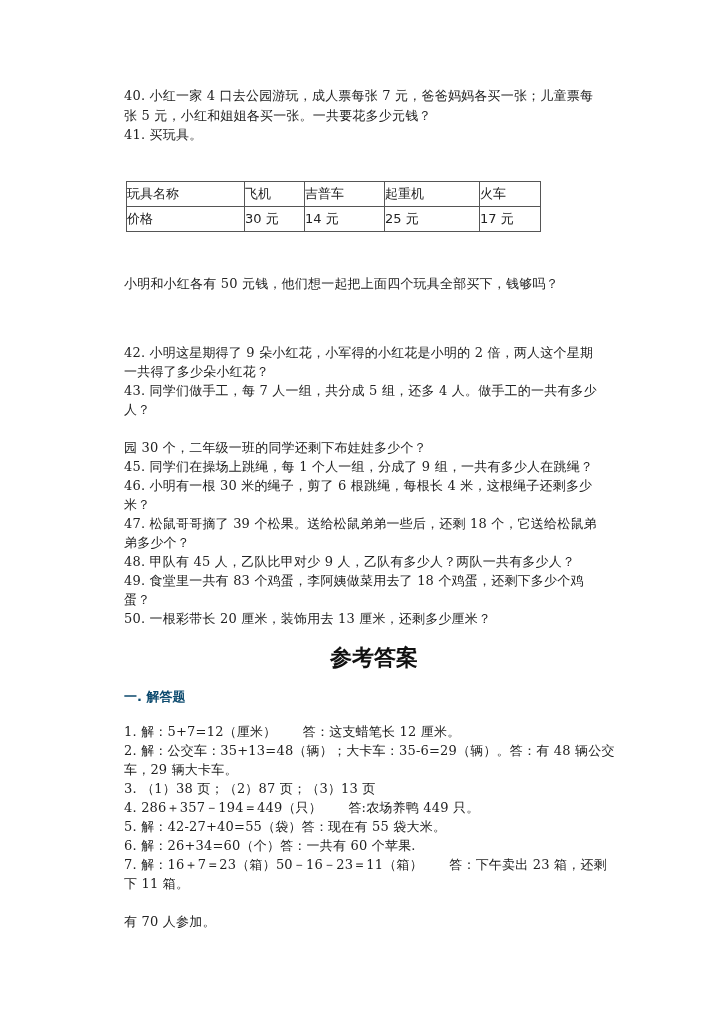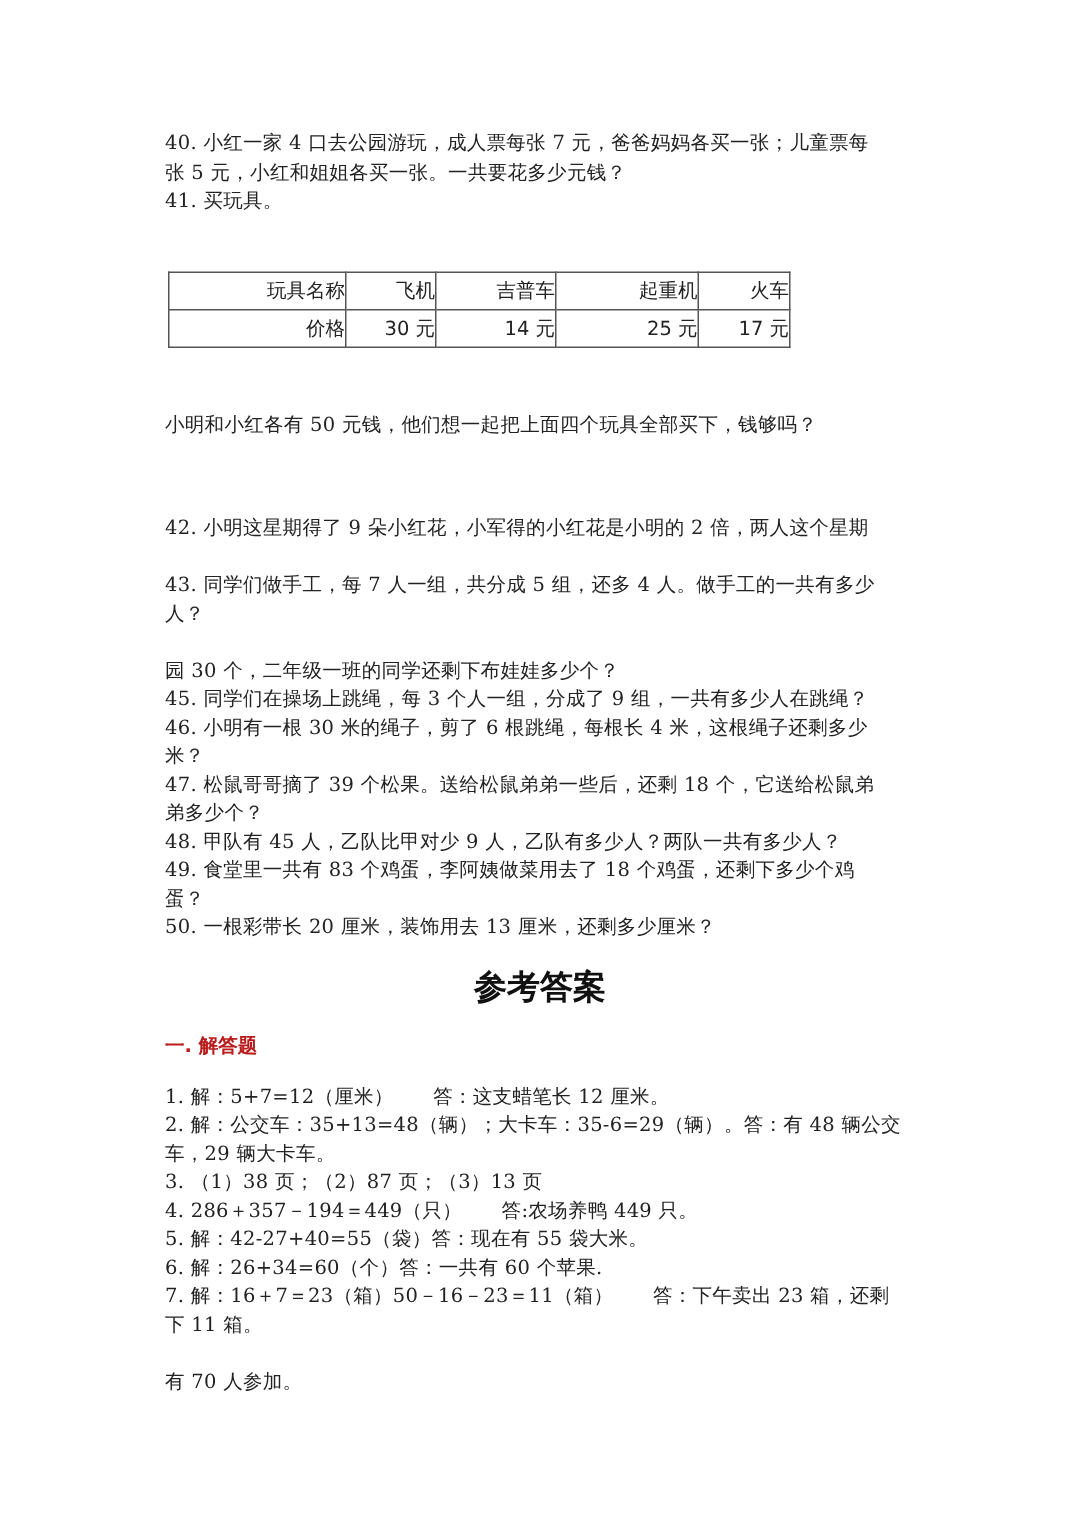--- a/index.html
+++ b/index.html
@@ -1,27 +1,27 @@
 <!DOCTYPE html>
 <html><head>
 <meta charset="utf-8">
 <style>
   html, body { margin: 0; padding: 0; background: #ffffff; }
   body { width: 720px; height: 1018px; position: relative; overflow: hidden;
          font-family: "DejaVu Serif", "Liberation Serif", serif; color: #222; }
-  .page { position: absolute; left: 0; top: 0; width: 644px; height: 1018px; }
+  .page { position: absolute; left: 14px; top: 0; width: 644px; height: 1018px; }
   .line { position: absolute; left: 110px; width: 480px; font-size: 13px; line-height: 19px;
           white-space: nowrap; letter-spacing: 0.2px; }
   table.toys { position: absolute; left: 112px; top: 181px; border-collapse: collapse;
                font-family: "DejaVu Sans", "Liberation Sans", sans-serif; font-size: 13px; color: #222; }
-  table.toys td { border: 1px solid #555; text-align: right; height: 24px; padding: 0; }
+  table.toys td { border: 1px solid #555; text-align: left; height: 24px; padding: 0; }
   .title { position: absolute; left: 0; width: 720px; top: 643px; text-align: center;
            font-family: Liberation Mono, monospace; font-weight: bold; font-size: 22px; color: #111; }
   .section { position: absolute; left: 110px; top: 688px;
-             font-family: "DejaVu Sans", "Liberation Sans", sans-serif; font-weight: bold; font-size: 13px; color: #b91c1c; }
+             font-family: "DejaVu Sans", "Liberation Sans", sans-serif; font-weight: bold; font-size: 13px; color: #0c4a6e; }
 </style>
 </head>
 <body>
 
 <div class="page">
 
   <div class="line" style="top:86px">40. 小红一家 4 口去公园游玩，成人票每张 7 元，爸爸妈妈各买一张；儿童票每</div>
   <div class="line" style="top:106px">张 5 元，小红和姐姐各买一张。一共要花多少元钱？</div>
   <div class="line" style="top:125px">41. 买玩具。</div>
 
@@ -40,24 +40,25 @@
       <td>14 元</td>
       <td>25 元</td>
       <td>17 元</td>
     </tr>
   </tbody>
     </table>
 
   <div class="line" style="top:274px">小明和小红各有 50 元钱，他们想一起把上面四个玩具全部买下，钱够吗？</div>
 
   <div class="line" style="top:343px">42. 小明这星期得了 9 朵小红花，小军得的小红花是小明的 2 倍，两人这个星期</div>
+  <div class="line" style="top:362px">一共得了多少朵小红花？</div>
   <div class="line" style="top:381px">43. 同学们做手工，每 7 人一组，共分成 5 组，还多 4 人。做手工的一共有多少</div>
   <div class="line" style="top:400px">人？</div>
   <div class="line" style="top:438px">园 30 个，二年级一班的同学还剩下布娃娃多少个？</div>
-  <div class="line" style="top:457px">45. 同学们在操场上跳绳，每 3 个人一组，分成了 9 组，一共有多少人在跳绳？</div>
+  <div class="line" style="top:457px">45. 同学们在操场上跳绳，每 1 个人一组，分成了 9 组，一共有多少人在跳绳？</div>
   <div class="line" style="top:476px">46. 小明有一根 30 米的绳子，剪了 6 根跳绳，每根长 4 米，这根绳子还剩多少</div>
   <div class="line" style="top:495px">米？</div>
   <div class="line" style="top:514px">47. 松鼠哥哥摘了 39 个松果。送给松鼠弟弟一些后，还剩 18 个，它送给松鼠弟</div>
   <div class="line" style="top:533px">弟多少个？</div>
   <div class="line" style="top:552px">48. 甲队有 45 人，乙队比甲对少 9 人，乙队有多少人？两队一共有多少人？</div>
   <div class="line" style="top:571px">49. 食堂里一共有 83 个鸡蛋，李阿姨做菜用去了 18 个鸡蛋，还剩下多少个鸡</div>
   <div class="line" style="top:590px">蛋？</div>
   <div class="line" style="top:609px">50. 一根彩带长 20 厘米，装饰用去 13 厘米，还剩多少厘米？</div>
 
   <div class="title">参考答案</div>

